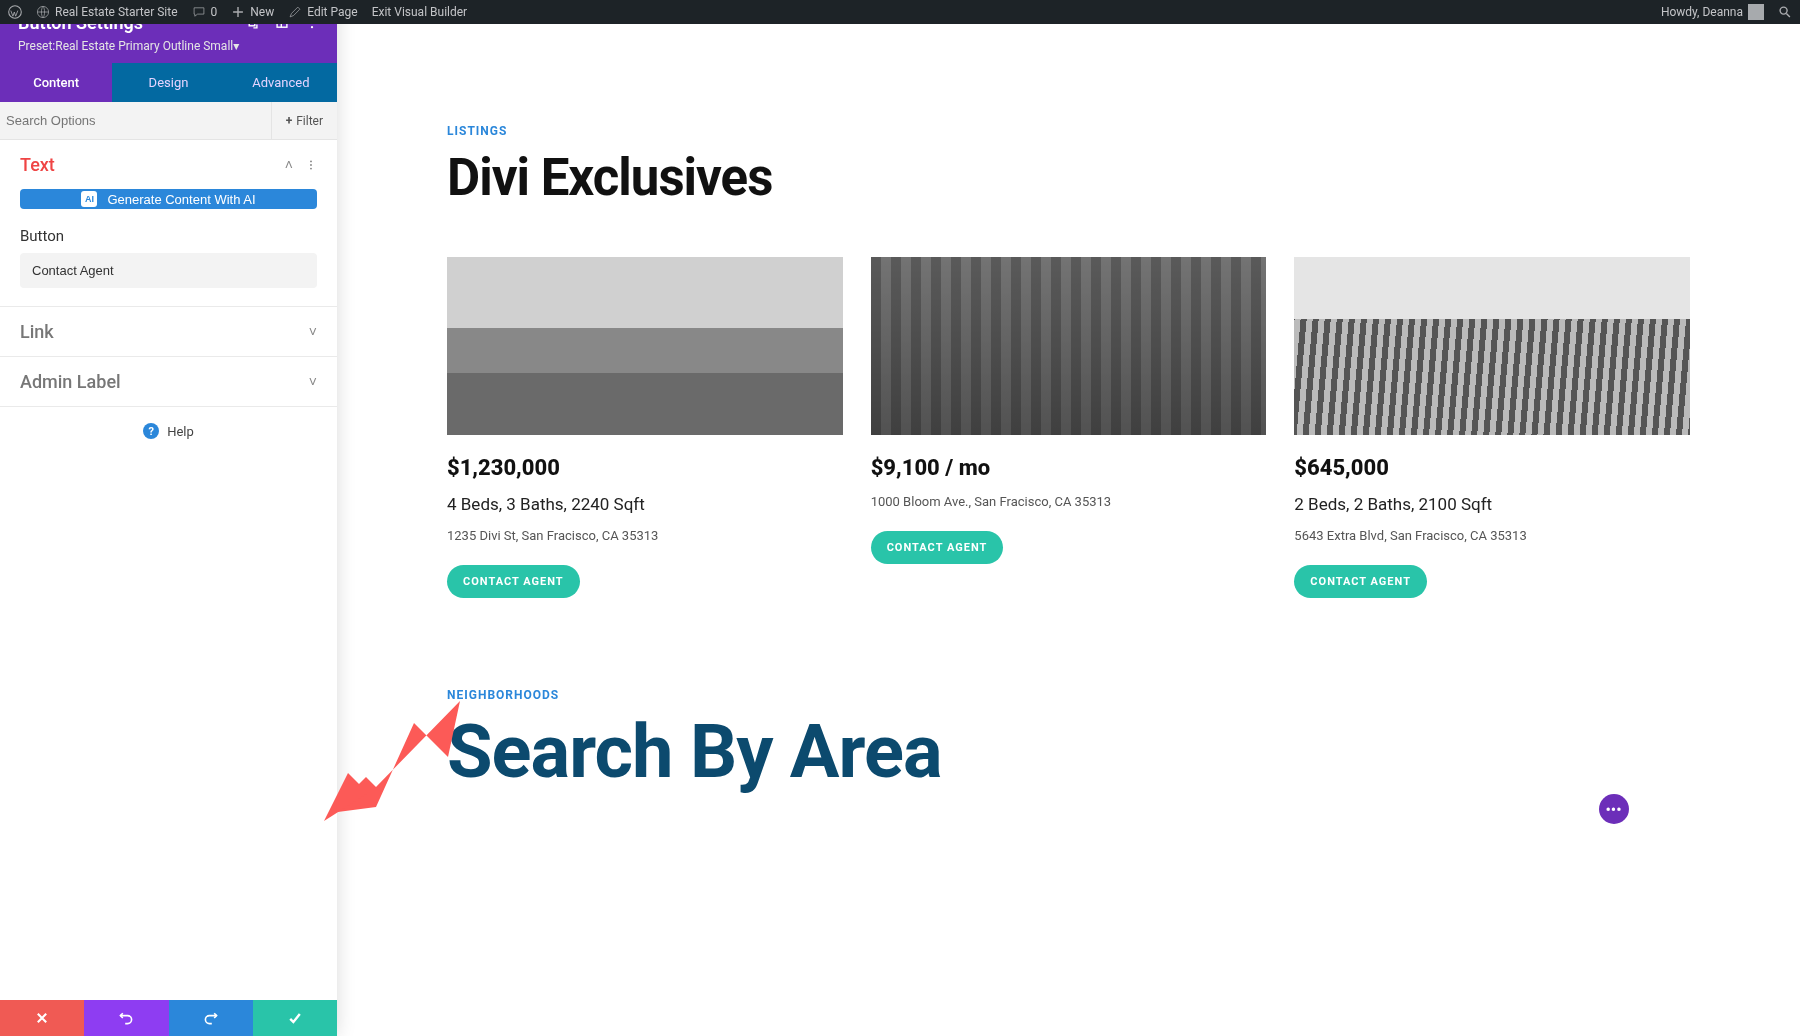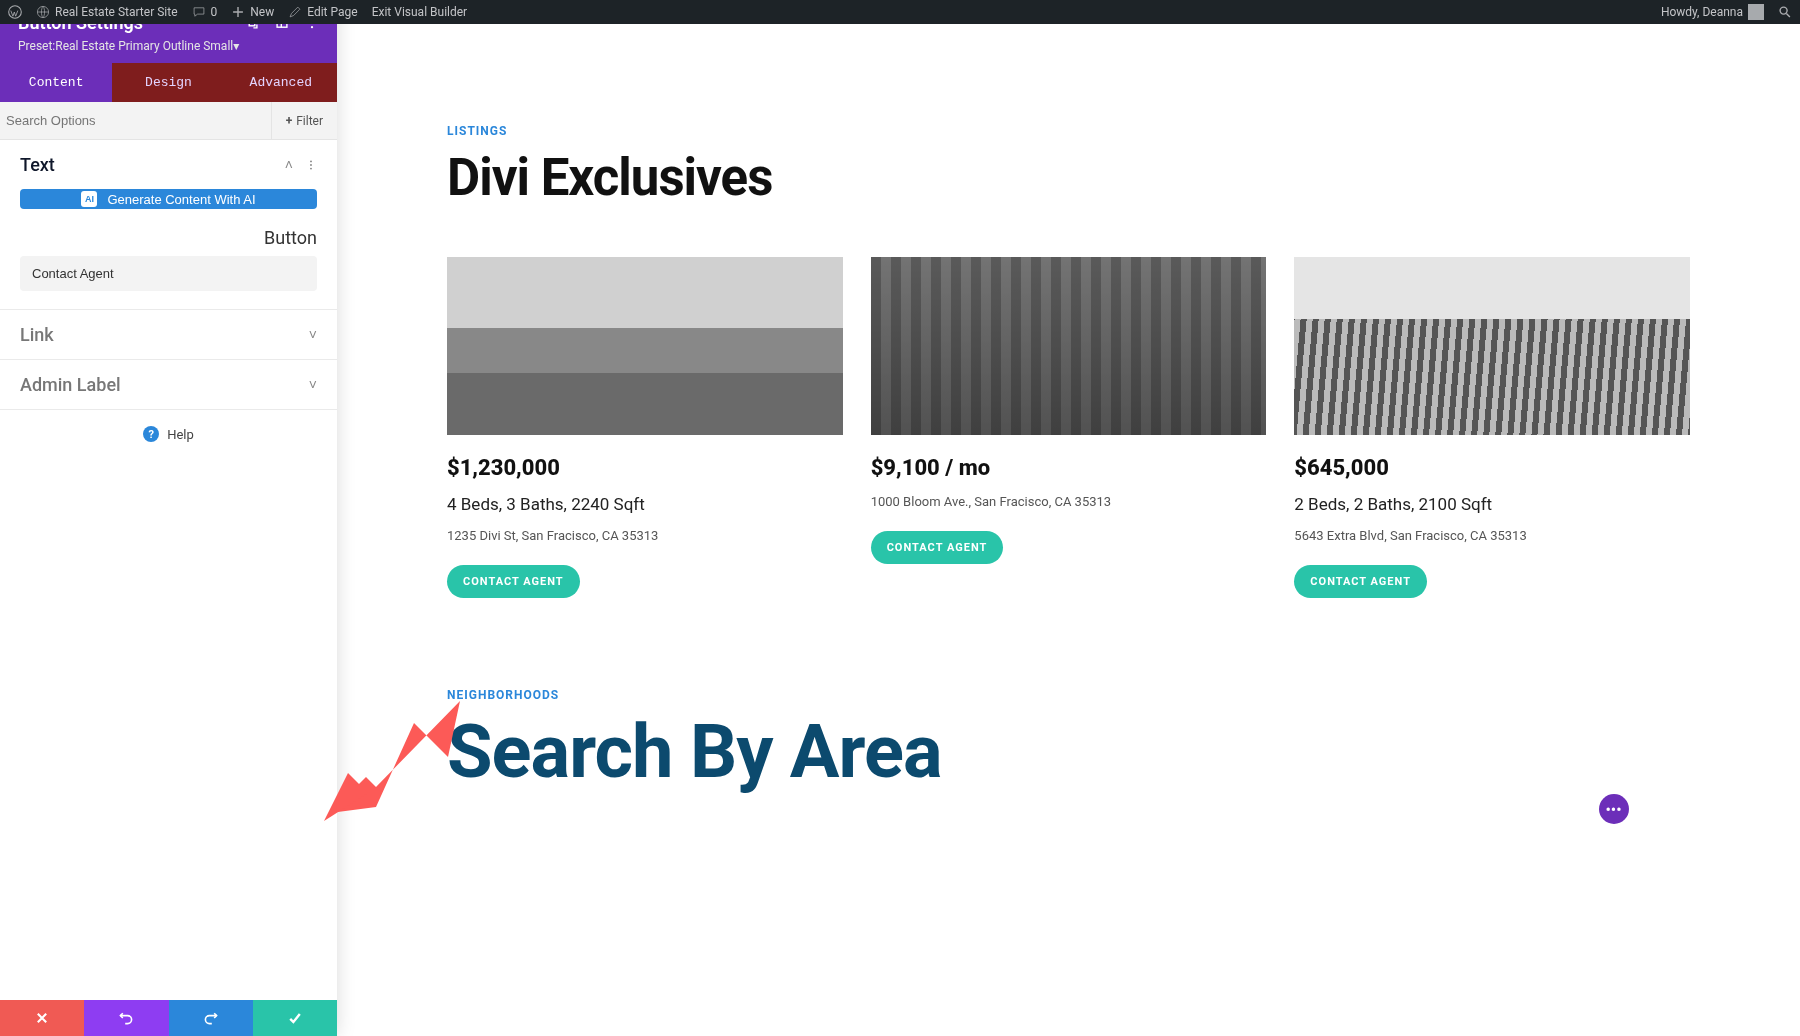--- a/index.html
+++ b/index.html
@@ -12,39 +12,39 @@
     .wp-admin-bar .wp-icon { display: inline-block; width: 14px; height: 14px; opacity: .85; }
     .avatar { width: 16px; height: 16px; background: #a7aaad; }
 
     
     .sidebar { position: absolute; left: 0; top: 0; bottom: 0; width: 337px; background: #fff; display: flex; flex-direction: column; box-shadow: 0 0 18px rgba(0,0,0,.15); z-index: 60; }
     .sidebar-header { background: #6c2eb9; color: #fff; padding: 12px 18px 10px; }
     .sidebar-title { font-size: 18px; font-weight: 600; display: flex; align-items: center; justify-content: space-between; }
     .sidebar-title-actions { display: flex; gap: 16px; align-items: center; }
     .sidebar-title-actions .hicon { width: 14px; height: 14px; display:inline-block; cursor:pointer;}
     .sidebar-preset { font-size: 12px; color: #e5e5e5; margin-top: 6px; display:flex; align-items:center; cursor:pointer;}
-    .sidebar-tabs { background: #7f1d1d; display: flex; font-family: Liberation Mono, monospace; }
+    .sidebar-tabs { background: #0369a1; display: flex; }
     .sidebar-tab { flex: 1; text-align: center; padding: 12px 0; font-size: 13px; color: #e4d4ff; cursor: pointer; }
     .sidebar-tab.active { background: #6c2eb9; color: #fff; font-weight: 500; }
 
     .search-row { display: flex; border-bottom: 1px solid #e4e4e4; background: #f3f3f3; }
     .search-input { flex: 1; border: none; padding: 11px 6px; font-size: 13px; background: transparent; outline: none; color: #555; }
     .filter-btn { display: flex; align-items: center; gap: 4px; padding: 0 14px; font-size: 12px; color: #555; border-left: 1px solid #e4e4e4; cursor: pointer; }
 
     .section { border-bottom: 1px solid #eaeaea; }
     .section-header { display:flex; align-items:center; justify-content:space-between; padding: 14px 20px; cursor:pointer; }
-    .section-title { font-size: 18px; color: #0f172a; font-weight: 500; }
+    .section-title { font-size: 18px; color: #ef4444; font-weight: 500; }
     .section-title.muted { color: #777; }
     .section-actions { display:flex; gap:12px; align-items:center; color:#888; }
     .section-body { padding: 0 20px 18px; }
 
     .ai-btn { width: 100%; background: #2b87da; color: #fff; border: none; border-radius: 4px; padding: 2px; font-size: 13px; font-weight: 500; display:flex; align-items:center; justify-content:center; gap:10px; cursor:pointer; }
     .ai-badge { width:16px; height:16px; border-radius:3px; background:#fff; color:#2b87da; font-size:9px; font-weight:700; display:flex; align-items:center; justify-content:center; }
 
-    .field-label { font-size: 18px; color: #333; margin-top: 18px; margin-bottom: 8px; text-align: right; }
+    .field-label { font-size: 15px; color: #333; margin-top: 18px; margin-bottom: 8px; }
     .text-input { width: 100%; background: #f3f3f3; border: none; border-radius: 4px; padding: 10px 12px; font-size: 13px; color: #333; }
 
     .help-row { display:flex; align-items:center; justify-content:center; gap:8px; padding: 16px; color:#444; font-size:13px;}
     .help-icon { width:16px; height:16px; border-radius:50%; background:#2b87da; color:#fff; font-size:11px; display:flex; align-items:center; justify-content:center; font-weight:700;}
 
     .sidebar-footer { margin-top:auto; display:flex; height: 36px;}
     .sf-btn { flex:1; display:flex; align-items:center; justify-content:center; color:#fff; cursor:pointer;}
     .sf-cancel { background:#f05a54; }
     .sf-undo { background:#8e3df2; }
     .sf-redo { background:#2b87da; }

